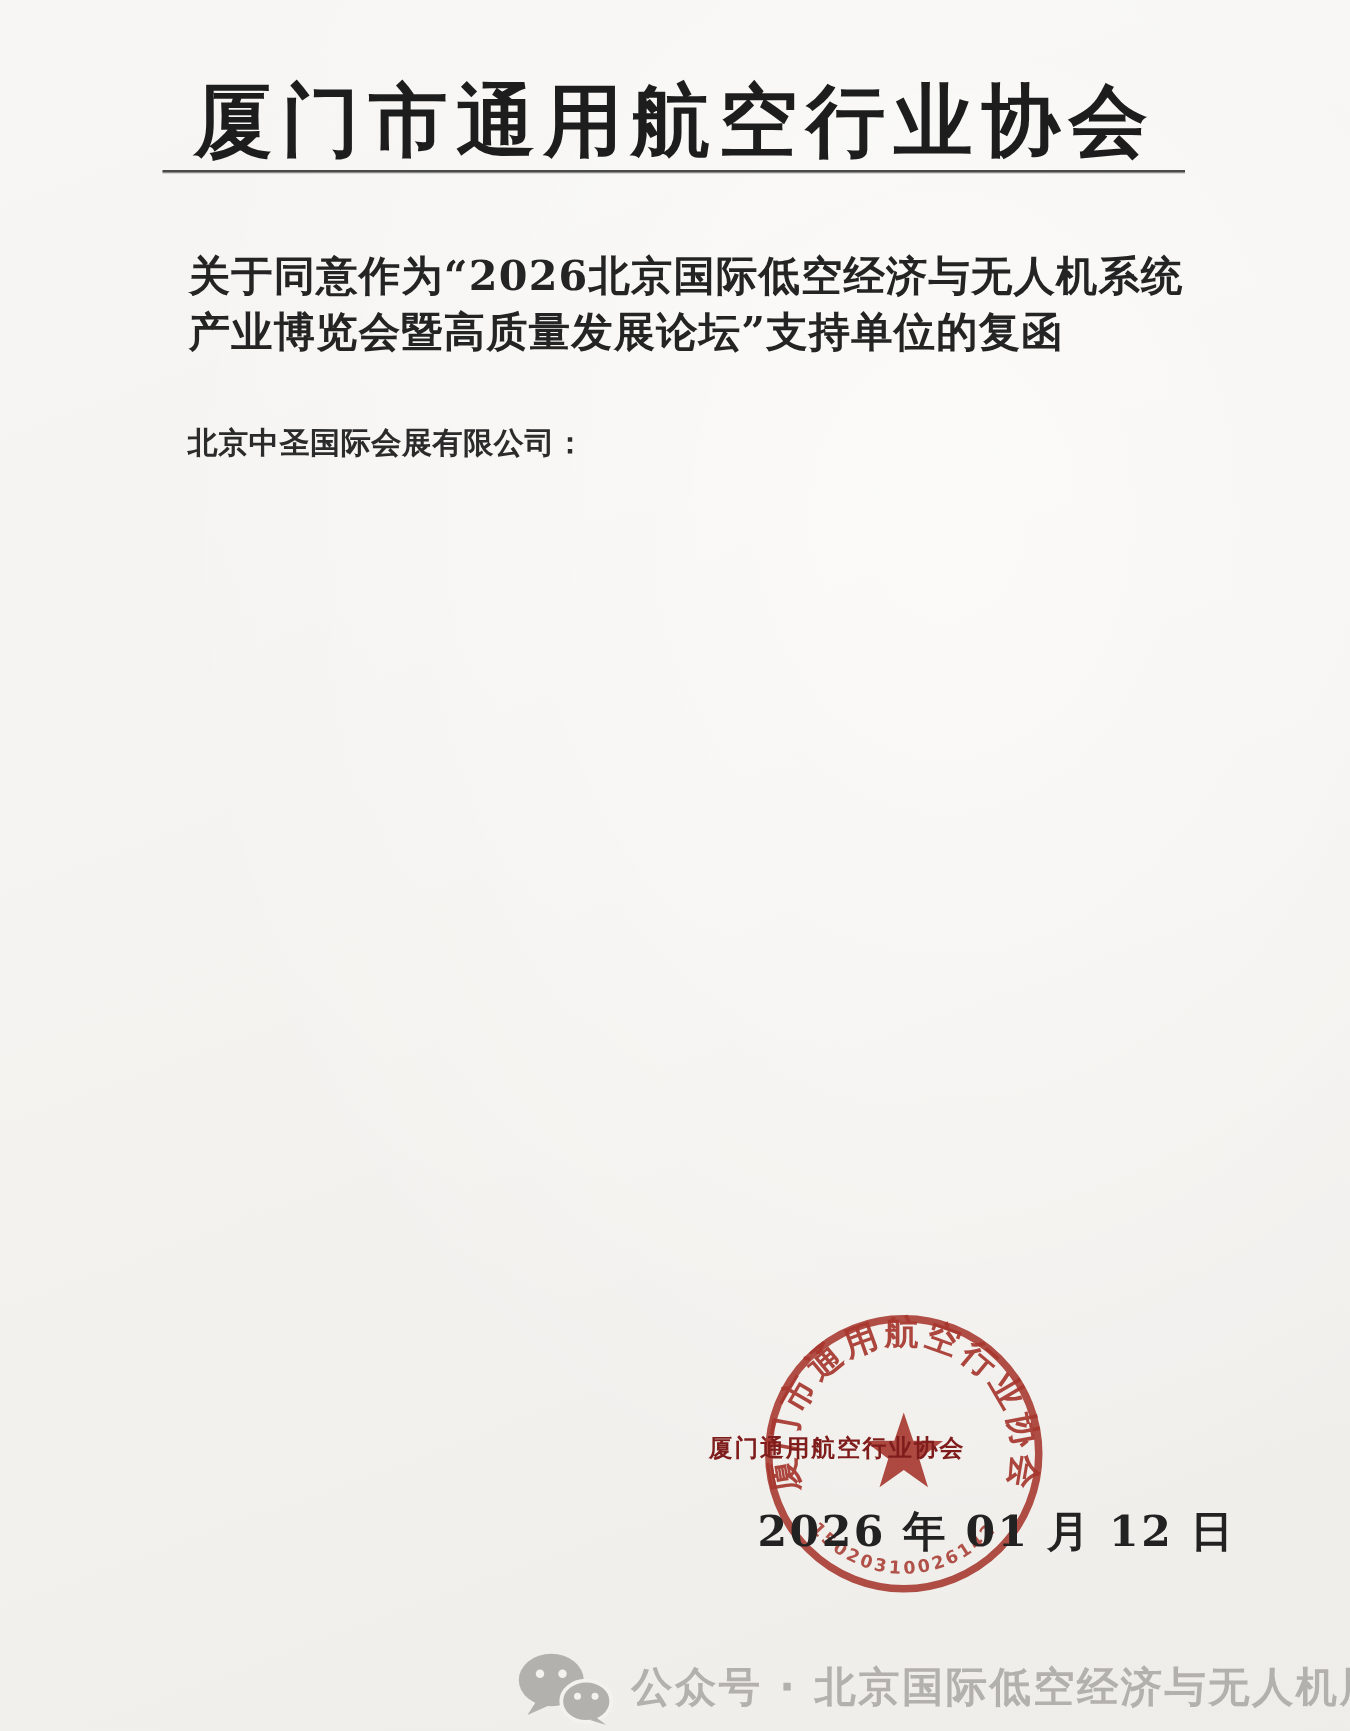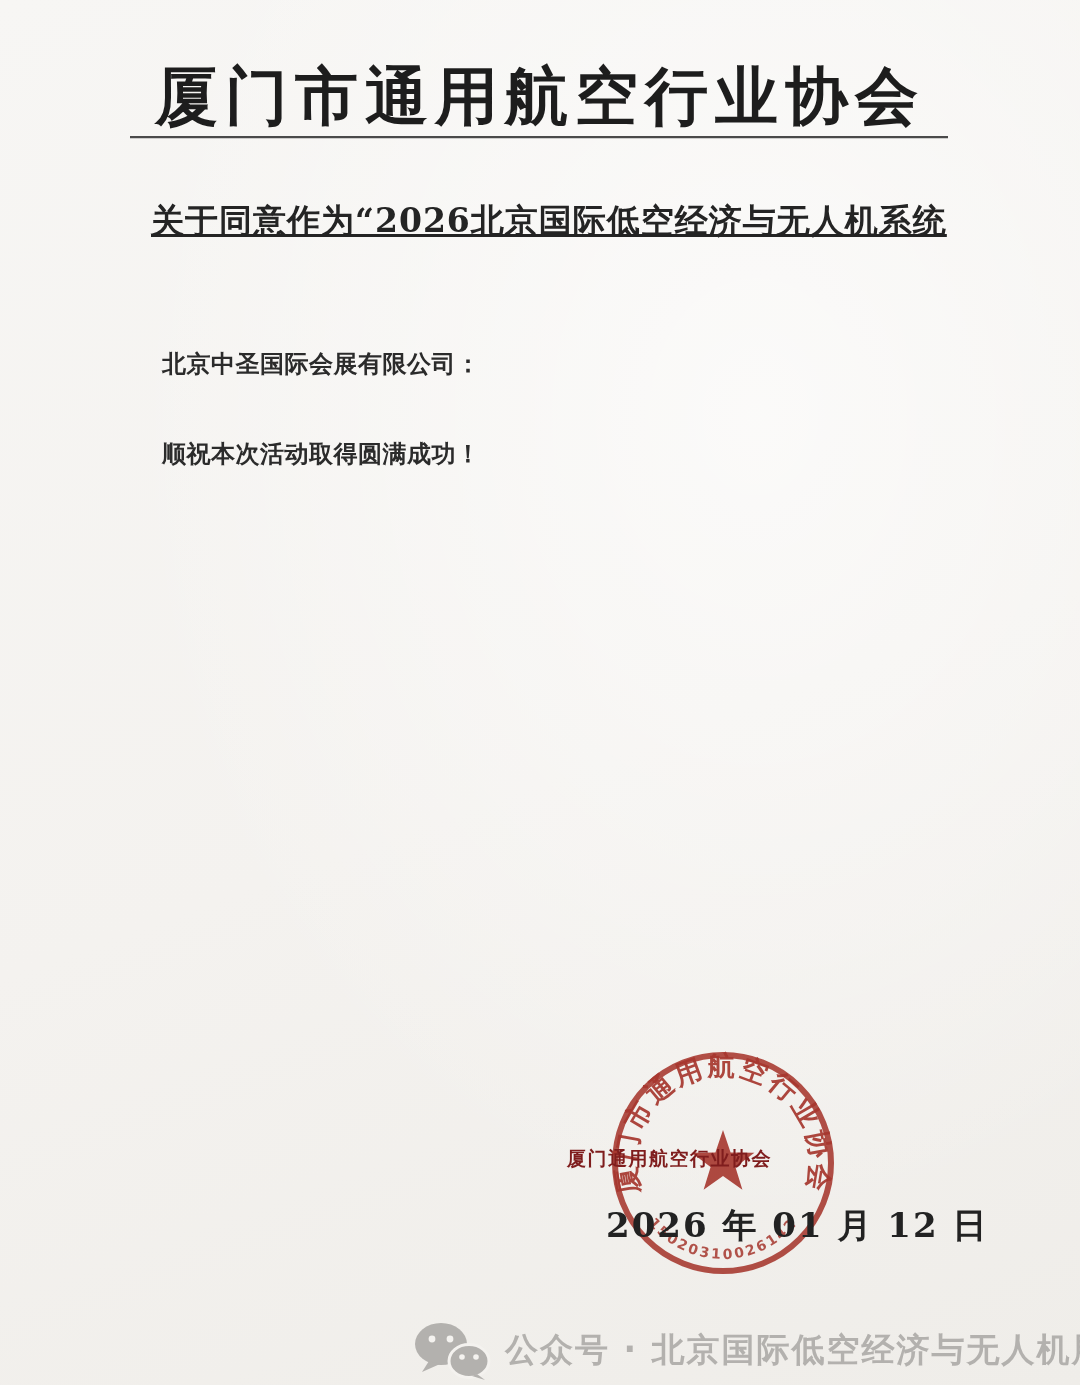--- a/index.html
+++ b/index.html
@@ -41,35 +41,34 @@
   .doc-title {
     position: absolute;
     top: 198px;
     left: 151px;
     width: 800px;
     font-size: 33px;
     line-height: 45px;
     font-weight: 700;
     color: #242424;
     letter-spacing: 1px;
-    text-decoration: underline;
   }
 
   .body-text {
     position: absolute;
     top: 330px;
     left: 150px;
     width: 782px;
     font-size: 24px;
     line-height: 48px;
     font-weight: 600;
     text-align: justify;
     letter-spacing: 0.5px;
   }
-  .body-text p { margin: 12px; font-family: Liberation Mono, monospace; }
+  .body-text p { margin: 0; }
   .body-text p.para { text-indent: 2em; }
   .body-text p.closing { margin-top: 42px; text-indent: 0; }
 
   .signature-org {
     position: absolute;
     top: 1146px;
     left: 567px;
     font-size: 19px;
     font-weight: 600;
     letter-spacing: 1.5px;
@@ -124,25 +123,25 @@
 <body>
 
 <div>
 
   <h1 class="letterhead">厦门市通用航空行业协会</h1>
 
   <div class="rule"></div>
 
   <div class="doc-title">
     <div>关于同意作为“2026北京国际低空经济与无人机系统</div>
+    <div>产业博览会暨高质量发展论坛”支持单位的复函</div>
   </div>
 
   <div class="body-text">
     <p class="addressee">北京中圣国际会展有限公司：</p>
-    <p class="closing">顺祝本次活动取得圆满成功！</p>
   </div>
 
   <div class="signature-org">厦门通用航空行业协会</div>
 
   <div class="signature-date">2026 年 01 月 12 日</div>
 
   <svg class="stamp" viewBox="0 0 234 234">
     <circle cx="117" cy="117" r="108" fill="none" stroke="#a8281f" stroke-width="6" opacity="0.88"></circle>
     <defs>
       <path id="stampArcTop" d="M 34.3 147.1 A 88 88 0 1 1 199.7 147.1" fill="none"></path>

